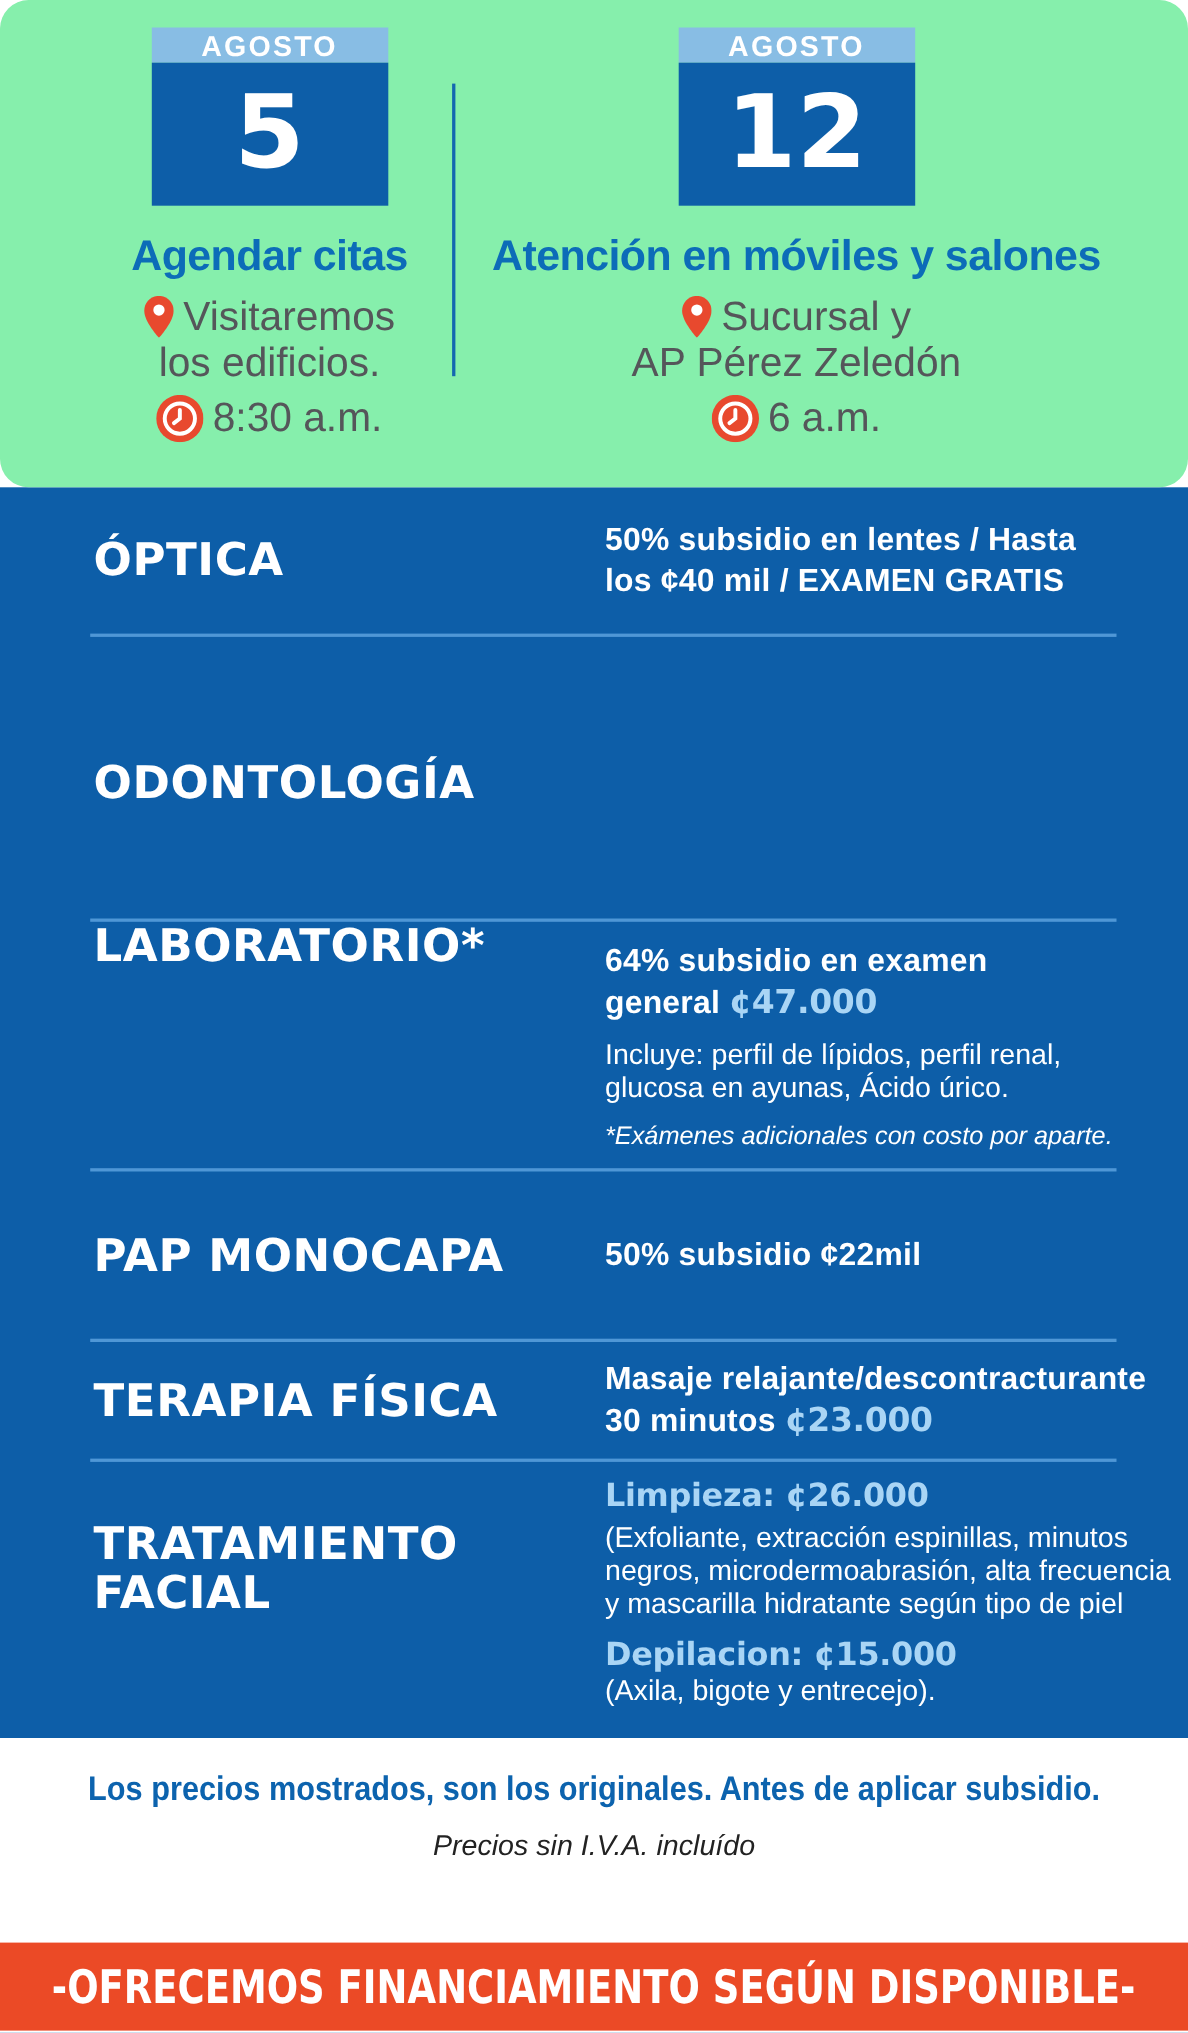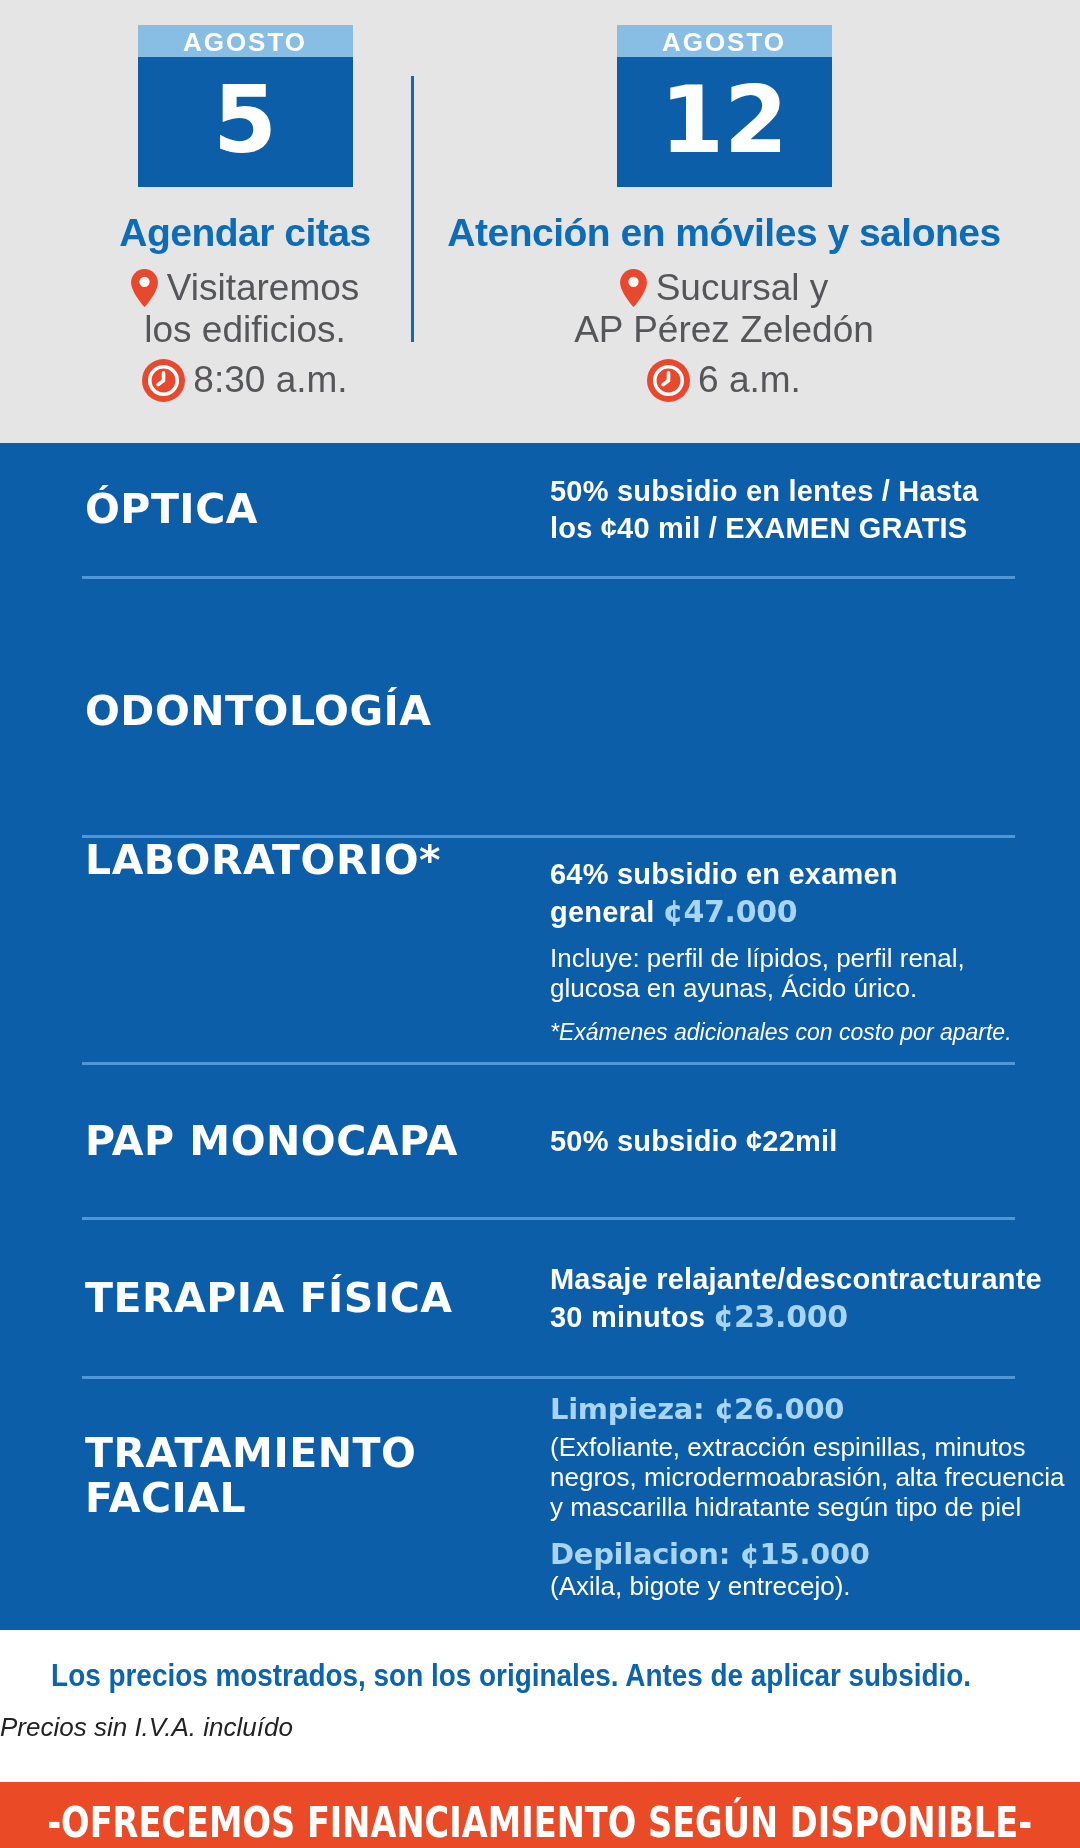--- a/index.html
+++ b/index.html
@@ -5,21 +5,21 @@
   * { box-sizing: border-box; }
   html,body { margin:0; padding:0; }
   body {
     width:1080px; height:1848px;
     background:#ffffff;
     font-family:"Liberation Sans", sans-serif;
     overflow:hidden;
   }
 
   
-  .top { position:relative; height:443px; background:#e5e5e5; }
+  .top { position:relative; height:443px; background:#86efac;border-radius:26px; }
   .vdiv { position:absolute; left:411px; top:76px; width:3px; height:266px; background:#1467B0; }
   .event { position:absolute; top:0; text-align:center; }
   .event-left  { left:30px;  width:430px; }
   .event-right { left:412px; width:624px; }
 
   .cal { width:215px; margin:25px auto 0; }
   .cal-head {
     height:32px; background:#88BDE4; color:#fff;
     font-weight:bold; font-size:26px; letter-spacing:2px; line-height:34px;
   }
@@ -42,41 +42,41 @@
     font-family:"DejaVu Sans", sans-serif; font-weight:bold;
     font-size:41px; letter-spacing:0.5px; line-height:45px;
   }
   .content { width:480px; flex:none; color:#fff; text-align:left; }
   .divider { height:3px; background:#4F97D6; margin-left:82px; width:933px; }
 
   .r1 { height:133px; align-items:center; }
   .r2 { height:256px; } .r2 .label{ padding-top:110px; } .r2 .content{ padding-top:18px; }
   .r3 { height:224px; } .r3 .label{ } .r3 .content{ padding-top:18px; }
   .r4 { height:152px; align-items:center; }
-  .r5 { height:156px; align-items:center; }
+  .r5 { height:106px; align-items:center; }
   .r6 { height:251px; } .r6 .label{ padding-top:52px; } .r6 .content{ padding-top:14px; }
 
   .body-line { font-size:29px; font-weight:bold; line-height:37px; letter-spacing:0.2px; white-space:nowrap; }
   .price-line {
     font-family:"DejaVu Sans", sans-serif; font-weight:bold;
     font-size:29px; line-height:33px; color:#A9D5F5; letter-spacing:-0.3px; white-space:nowrap;
   }
   .price-inline {
     font-family:"DejaVu Sans", sans-serif; font-weight:bold;
     color:#A9D5F5; font-size:30px; letter-spacing:-0.3px;
   }
   .note-line { font-style:italic; font-size:23px; margin-top:16px; font-weight:normal; white-space:nowrap; }
   .detail-line { font-size:26px; line-height:30px; font-weight:normal; white-space:nowrap; }
   .prices { margin-top:12px; }
   .details { margin-top:12px; }
   .gap-sm { margin-top:6px; }
   .gap-md { margin-top:16px; }
 
   
-  .bottom { height:152px; background:#fff; text-align:left; }
+  .bottom { height:186px; background:#fff; text-align:center; }
   .disclaimer { padding-top:28px; }
   .disclaimer span {
     display:inline-block; transform:scaleX(0.90); transform-origin:center;
     color:#0C63AE; font-size:31px; font-weight:bold; white-space:nowrap;
   }
   .tax { margin-top:18px; font-style:italic; font-size:26px; color:#222; }
   .banner { height:80px; background:#EB4A26; display:flex; align-items:center; justify-content:center; }
   .banner span {
     color:#fff; font-family:"DejaVu Sans", sans-serif; font-weight:bold;
     font-size:42px; display:inline-block; transform:scaleX(0.80);

